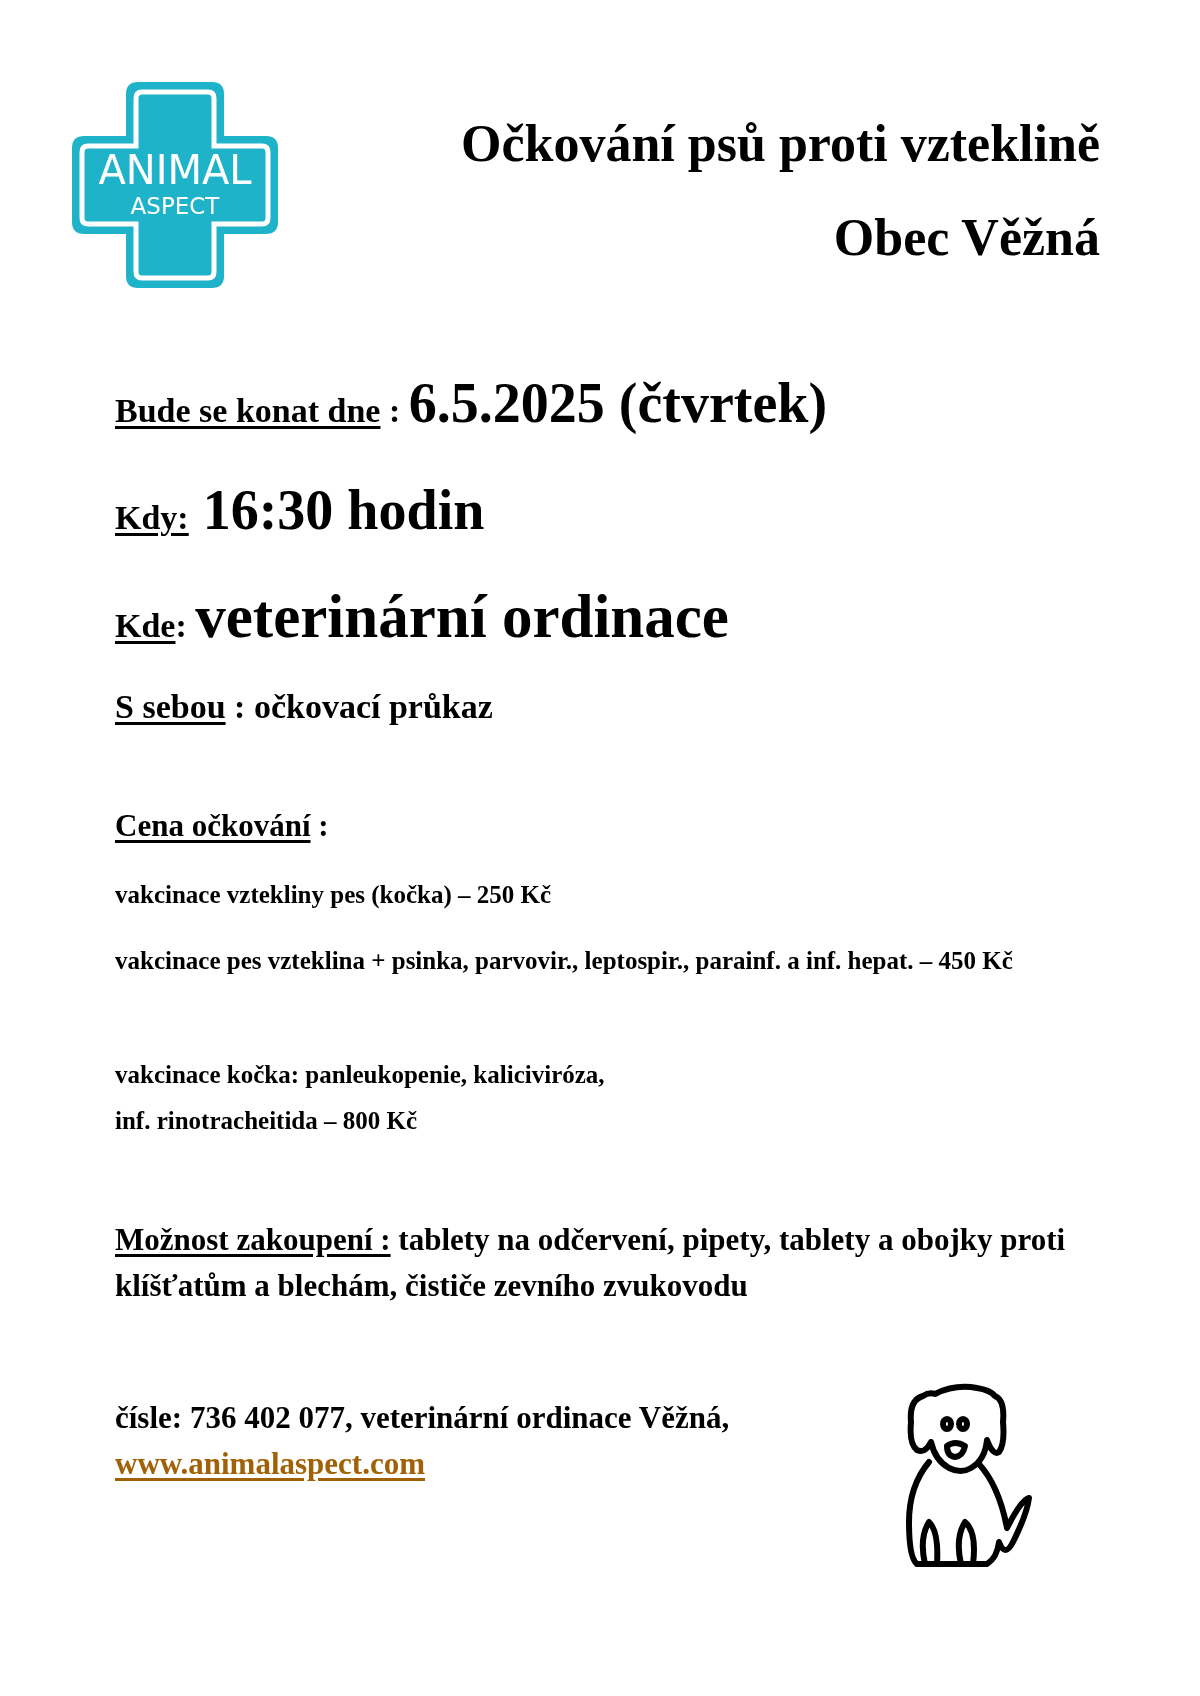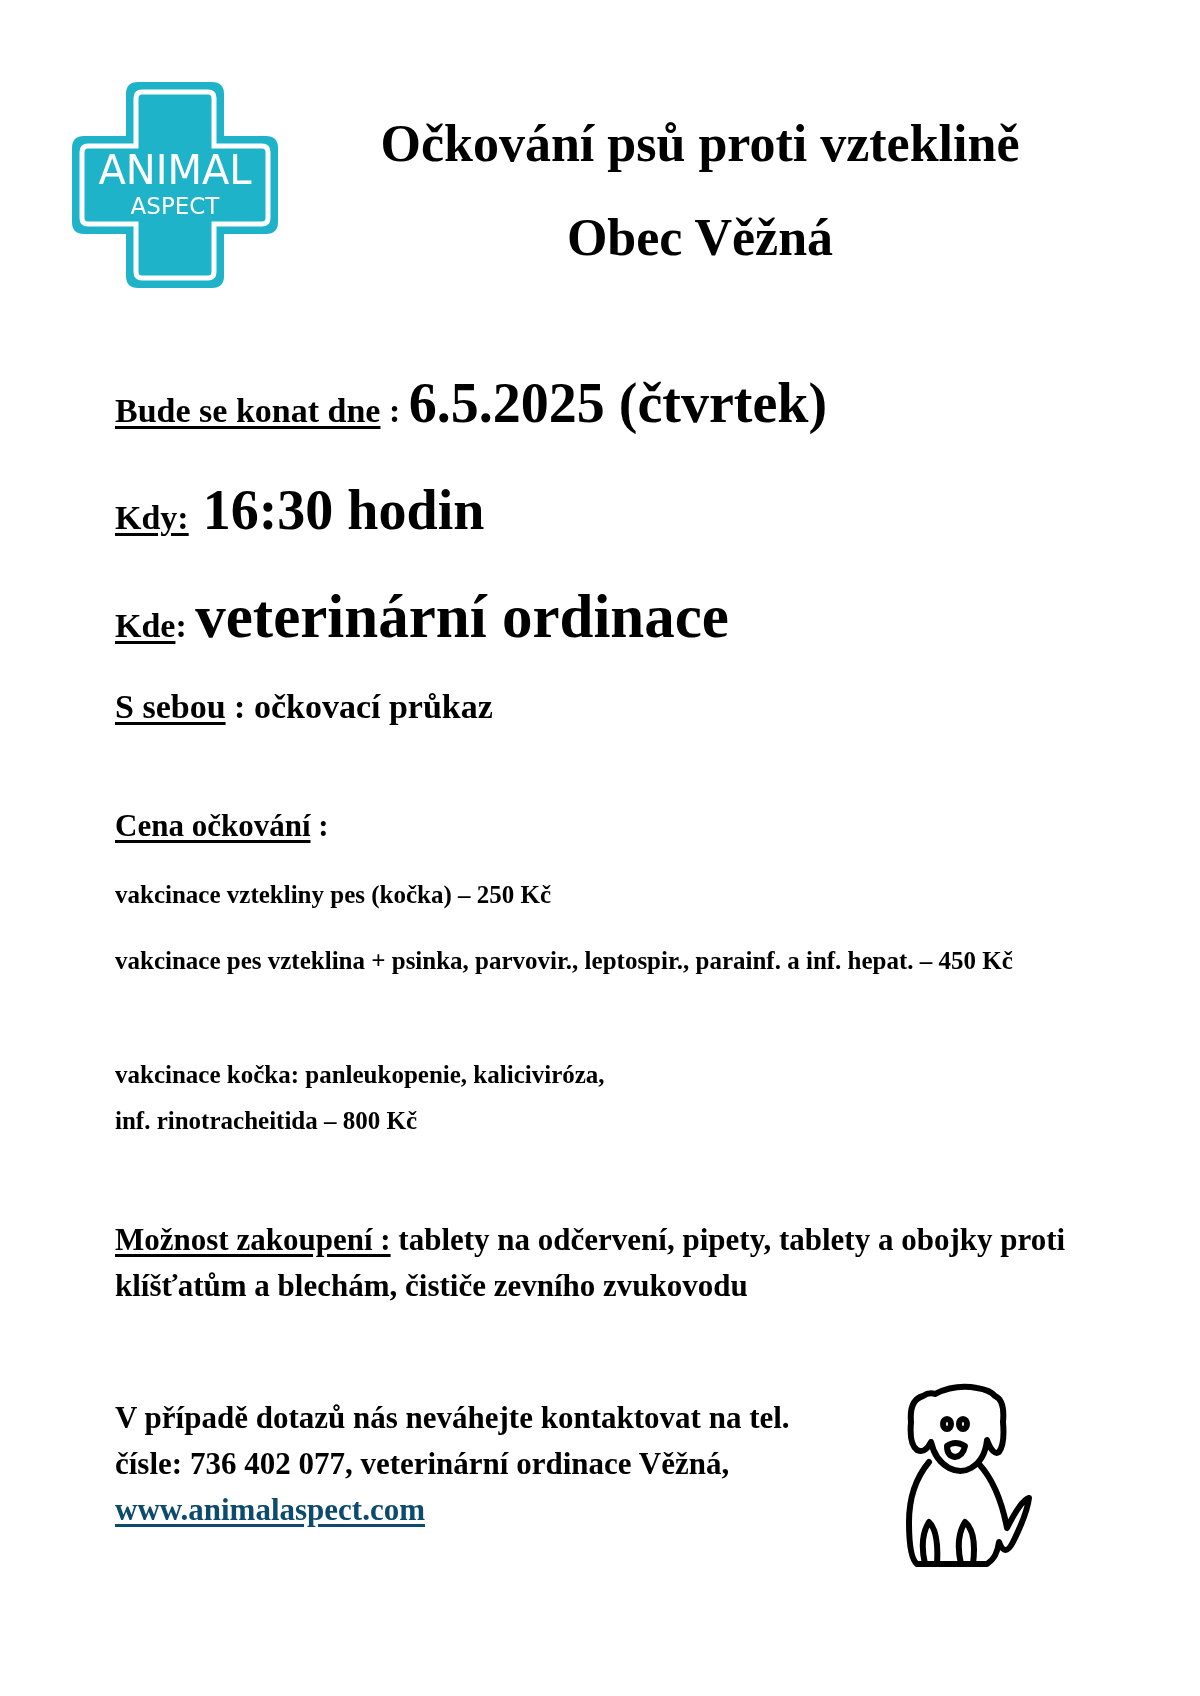--- a/index.html
+++ b/index.html
@@ -1,20 +1,20 @@
 <!DOCTYPE html>
 <html><head>
 <meta charset="utf-8">
 <style>
   html, body { margin: 0; padding: 0; background: #ffffff; }
   body { width: 1200px; height: 1696px; position: relative; overflow: hidden;
          font-family: "Liberation Serif", "DejaVu Serif", serif; color: #000; }
   .abs { position: absolute; }
   .logo { left: 68px; top: 78px; width: 214px; height: 214px; }
-  .title { left: 300px; width: 800px; text-align: center; font-weight: bold; font-size: 52px; line-height: 1; }
+  .title { left: 300px; width: 800px; text-align: right; font-weight: bold; font-size: 52px; line-height: 1; }
   .t1 { top: 118px; }
   .t2 { top: 212px; }
   .row { left: 115px; font-weight: bold; white-space: nowrap; line-height: 1; }
   .lbl { text-decoration: underline; text-decoration-thickness: 3px; text-underline-offset: 4px; margin-top: 20px; }
   .r-date { top: 375px; }
   .r-date .lbl { font-size: 34px; }
   .r-date .val { font-size: 56px; }
   .r-time { top: 482px; }
   .r-time .lbl { font-size: 34px; }
   .r-time .val { font-size: 56px; }
@@ -22,21 +22,21 @@
   .r-place .lbl { font-size: 34px; }
   .r-place .val { font-size: 61px; }
   .r-bring { top: 690px; font-size: 34px; }
   .r-price-h { top: 810px; font-size: 31px; }
   .price { left: 115px; font-weight: bold; font-size: 25px; line-height: 46px; }
   .p1 { top: 872px; }
   .p2 { top: 938px; width: 1000px; }
   .p3 { top: 1052px; width: 1000px; }
   .buy { left: 115px; top: 1217px; width: 1000px; font-weight: bold; font-size: 31px; line-height: 46px; }
   .contact { left: 115px; top: 1395px; width: 800px; font-weight: bold; font-size: 31px; line-height: 46px; }
-  .link { color: #0c4a6e; text-decoration: underline; text-decoration-thickness: 3px; text-underline-offset: 4px; }
+  .link { color: #a16207; text-decoration: underline; text-decoration-thickness: 3px; text-underline-offset: 4px; }
   .dog { left: 895px; top: 1382px; width: 155px; height: 190px; }
 </style>
 </head>
 <body>
 
 <div class="abs logo">
   <svg width="214" height="214" viewBox="0 0 214 214">
     <path d="M70,4 H144 Q156,4 156,16 V58 H198 Q210,58 210,70 V144 Q210,156 198,156 H156 V198 Q156,210 144,210 H70 Q58,210 58,198 V156 H16 Q4,156 4,144 V70 Q4,58 16,58 H58 V16 Q58,4 70,4 Z" fill="#1fb3c9"></path>
     <path d="M74,14 H140 Q146,14 146,20 V68 H194 Q200,68 200,74 V140 Q200,146 194,146 H146 V194 Q146,200 140,200 H74 Q68,200 68,194 V146 H20 Q14,146 14,140 V74 Q14,68 20,68 H68 V20 Q68,14 74,14 Z" fill="none" stroke="#ffffff" stroke-width="5"></path>
     <text x="107" y="106" text-anchor="middle" fill="#ffffff" font-family="DejaVu Sans, sans-serif" font-size="40">ANIMAL</text>
@@ -72,21 +72,20 @@
 <div class="abs price p3">
   <div>vakcinace kočka: panleukopenie, kaliciviróza,</div>
   <div>inf. rinotracheitida – 800 Kč</div>
 </div>
 
 <div class="abs buy">
   <span class="lbl">Možnost zakoupení :</span><span> tablety na odčervení, pipety, tablety a obojky proti klíšťatům a blechám, čističe zevního zvukovodu</span>
 </div>
 
 <div class="abs contact">
-  <div>V případě dotazů nás neváhejte kontaktovat na tel.</div>
   <div>čísle: 736 402 077, veterinární ordinace Věžná,</div>
   <div><a class="link" title="www.animalaspect.com">www.animalaspect.com</a></div>
 </div>
 
 <div class="abs dog">
   <svg width="155" height="190" viewBox="0 0 155 190" fill="none" stroke="#000" stroke-width="6" stroke-linecap="round" stroke-linejoin="round">
 
     <path d="M40,12 Q60,2 82,6 Q95,8 100,14 Q110,18 108,40 Q110,62 104,70 Q98,74 92,58 Q90,78 76,86 Q66,92 54,86 Q40,78 36,60 Q30,72 22,68 Q14,62 16,40 Q14,18 28,14 Q34,10 40,12 Z"></path>
 
     <ellipse cx="52" cy="42" rx="4" ry="5"></ellipse>

